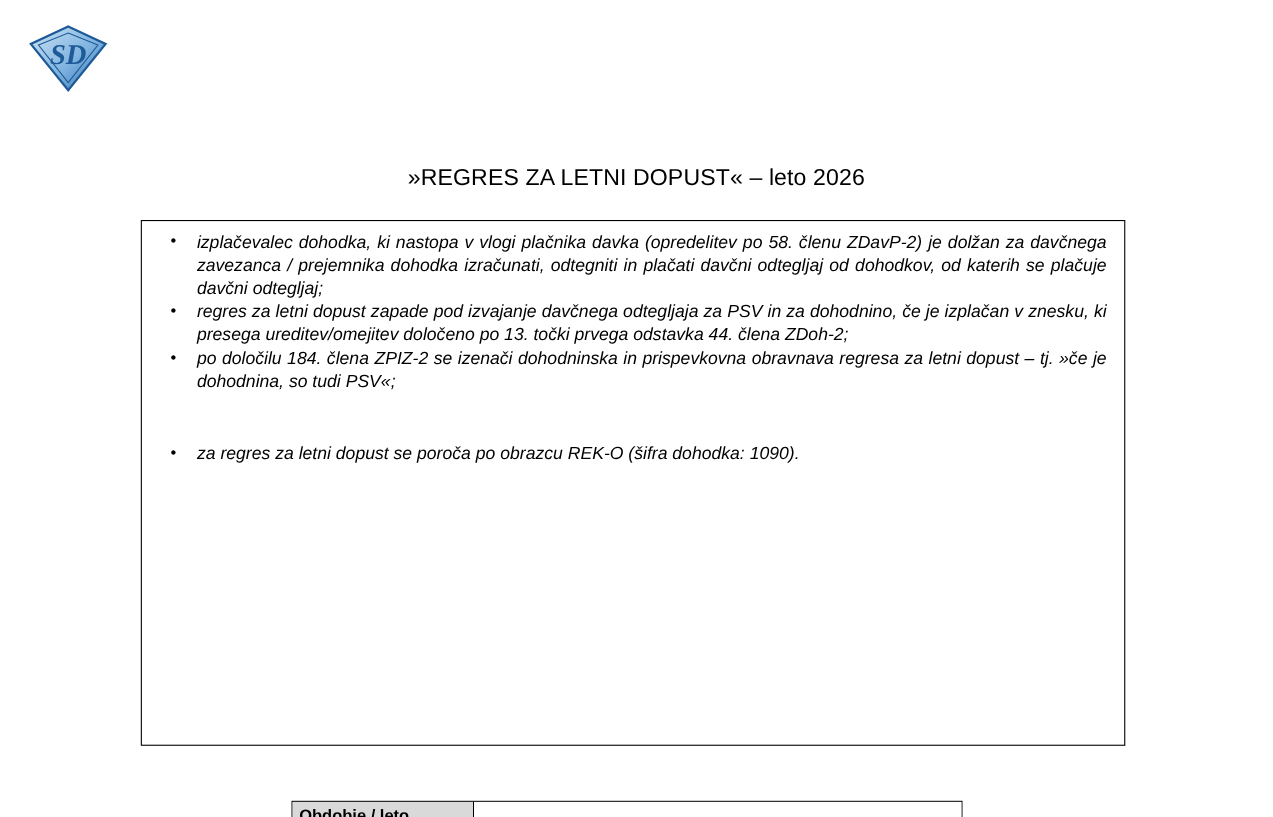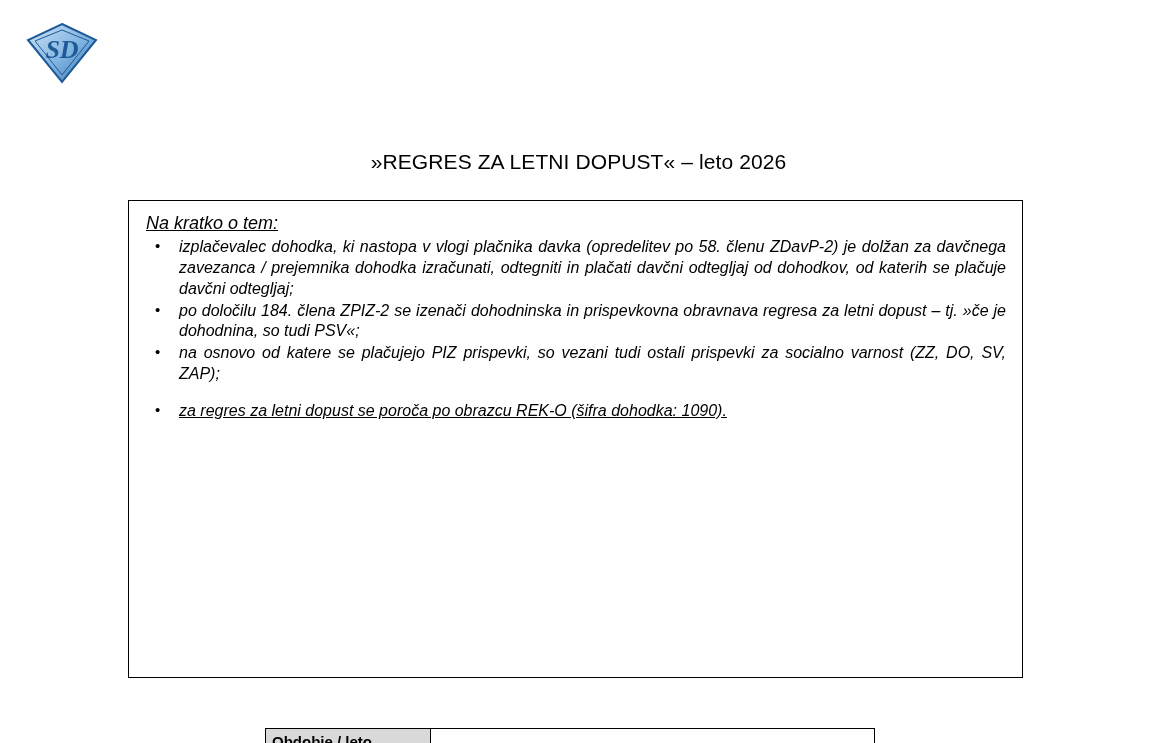--- a/index.html
+++ b/index.html
@@ -74,22 +74,21 @@
   }
   ul.bullets > li::before {
     content: "\2022";
     position: absolute;
     left: 12px;
     top: -1px;
     font-size: 15px;
     font-style: normal;
   }
   ul.bullets > li.spaced {
-    margin-top: 16px;
-    text-decoration: underline;
+    margin-top: 44px;
   }
   
   ul.bullets > li > span.t {
     display: block;
   }
 
   
   .bottom-table {
     position: absolute;
     left: 265px;
@@ -130,30 +129,29 @@
     </defs>
     <polygon points="40,2 74,18 40,60 6,18" fill="url(#g1)" stroke="#1d5a97" stroke-width="2"></polygon>
     <polygon points="40,8 67,19 40,53 13,19" fill="none" stroke="#1d5a97" stroke-width="1"></polygon>
     <text x="40" y="36" font-family="'Liberation Serif', serif" font-size="26" font-weight="bold" font-style="italic" fill="#1d5a97" text-anchor="middle">SD</text>
   </svg>
 </div>
 
 <div class="doc-title">»REGRES ZA LETNI DOPUST« – leto 2026</div>
 
 <div class="box">
-  <div class="box-heading">Na kratko o tem:</div>
   <ul class="bullets">
     <li>
         <span class="t">izplačevalec dohodka, ki nastopa v vlogi plačnika davka (opredelitev po 58. členu ZDavP-2) je dolžan za davčnega zavezanca / prejemnika dohodka izračunati, odtegniti in plačati davčni odtegljaj od dohodkov, od katerih se plačuje davčni odtegljaj;</span>
       </li>
     <li>
-        <span class="t">po določilu 184. člena ZPIZ-2 se izenači dohodninska in prispevkovna obravnava regresa za letni dopust – tj. »če je dohodnina, so tudi PSV«;</span>
+        <span class="t">regres za letni dopust zapade pod izvajanje davčnega odtegljaja za PSV in za dohodnino, če je izplačan v znesku, ki presega ureditev/omejitev določeno po 13. točki prvega odstavka 44. člena ZDoh-2;</span>
       </li>
     <li>
-        <span class="t">na osnovo od katere se plačujejo PIZ prispevki, so vezani tudi ostali prispevki za socialno varnost (ZZ, DO, SV, ZAP);</span>
+        <span class="t">po določilu 184. člena ZPIZ-2 se izenači dohodninska in prispevkovna obravnava regresa za letni dopust – tj. »če je dohodnina, so tudi PSV«;</span>
       </li>
     <li class="spaced">
         <span class="t">za regres za letni dopust se poroča po obrazcu REK-O (šifra dohodka: 1090).</span>
       </li>
   </ul>
 </div>
 
 <div class="bottom-table">
   <div class="cell-label">Obdobje / leto</div>
   <div class="cell-value"></div>

